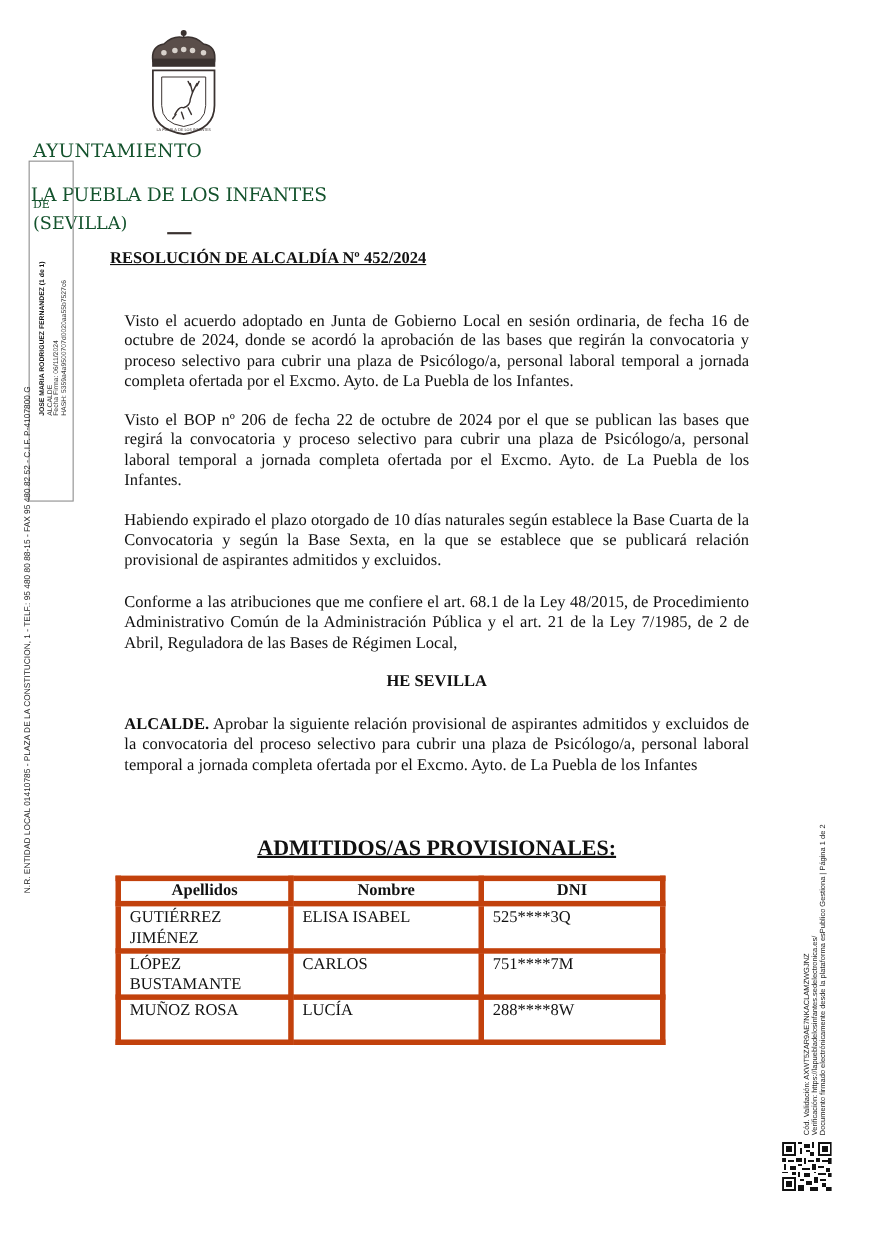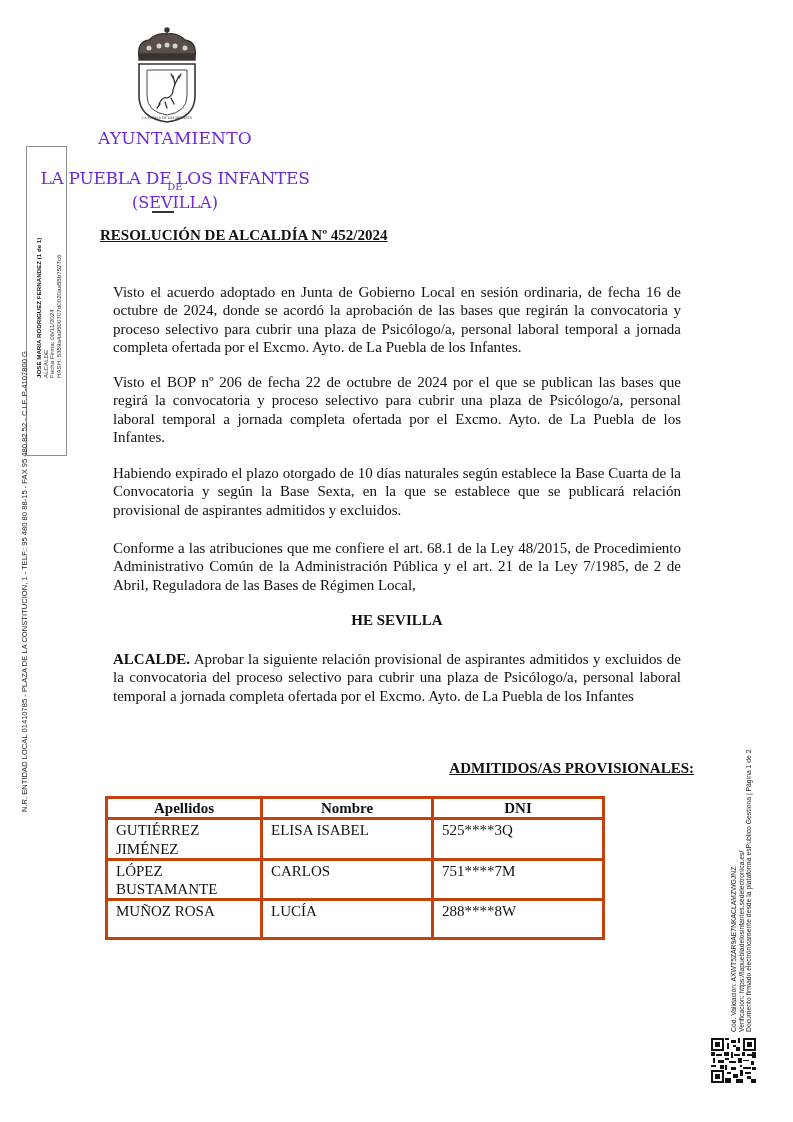--- a/index.html
+++ b/index.html
@@ -1,22 +1,22 @@
 <!DOCTYPE html>
 <html><head>
 <meta charset="utf-8">
 <style>
   html, body { margin: 0; padding: 0; background: #ffffff; }
   body { width: 793px; height: 1122px; position: relative; overflow: hidden;
          font-family: "Liberation Serif", "DejaVu Serif", serif; color: #111; }
 
   
   .crest { position: absolute; left: 127px; top: 26px; width: 80px; height: 98px; }
-  .head-title { position: absolute; left: 40px; width: 270px; text-align: center;
-                font-family: "DejaVu Serif", "Liberation Serif", serif; color: #6d28d9; }
+  .head-title { position: absolute; left: 40px; width: 270px; 
+                font-family: "DejaVu Serif", "Liberation Serif", serif; color: #14532d; }
   .head-ayto { top: 128px; font-size: 17px; letter-spacing: 0.2px; left: 30px; width: 290px; }
   .head-de { top: 153px; font-size: 10px; left: 30px; width: 290px; margin-top: 28px; }
   .head-pueblo { top: 168px; font-size: 17px; left: 28px; width: 294px; letter-spacing: -0.3px; }
   .head-prov { top: 193px; font-size: 16px; left: 30px; width: 290px; }
   .head-rule { position: absolute; left: 152px; top: 211px; width: 22px; height: 2px; background: #3a3230; }
 
   
   .sig-box { position: absolute; left: 26px; top: 146px; width: 39px; height: 308px;
              border: 1px solid #8d8d8d; background: transparent; }
   .sig-text { position: absolute; left: 36px; top: 378px; transform-origin: 0 0; transform: rotate(-90deg);
@@ -41,25 +41,25 @@
                font-weight: bold; font-size: 15px; text-decoration: underline; }
   .para { position: absolute; left: 113px; width: 568px; font-size: 15px; line-height: 18.3px;
           text-align: justify; margin: 0; }
   .p1 { top: 283px; }
   .p2 { top: 373px; }
   .p3 { top: 464px; }
   .p4 { top: 539px; }
   .he-resuelto { position: absolute; left: 100px; width: 594px; top: 612px; text-align: center; font-weight: bold; font-size: 15px; }
   .p5 { top: 650px; }
   .p5 b { font-weight: bold; }
-  .admit-title { position: absolute; left: 100px; width: 594px; top: 760px; text-align: right;
-                 font-weight: bold; font-size: 15px; text-decoration: underline; }
+  .admit-title { position: absolute; left: 100px; width: 594px; top: 760px; text-align: center;
+                 font-weight: bold; font-size: 20px; text-decoration: underline; }
 
   table.applicants { position: absolute; left: 105px; top: 796px; width: 500px; border-collapse: collapse; font-size: 15px; }
-  table.applicants th, table.applicants td { border: 3px solid #c2410c; vertical-align: top; padding: 0 8px; line-height: 18.3px; }
+  table.applicants th, table.applicants td { border: 5px solid #c2410c; vertical-align: top; padding: 0 8px; line-height: 18.3px; }
   table.applicants th { font-weight: bold; text-align: center; height: 17px; padding: 0; }
   table.applicants td { height: 35px; padding-top: 1px; }
   .col1 { width: 152px; }
   .col2 { width: 168px; }
 </style>
 </head>
 <body>
 
 <svg class="crest" viewBox="0 0 80 98">
 

